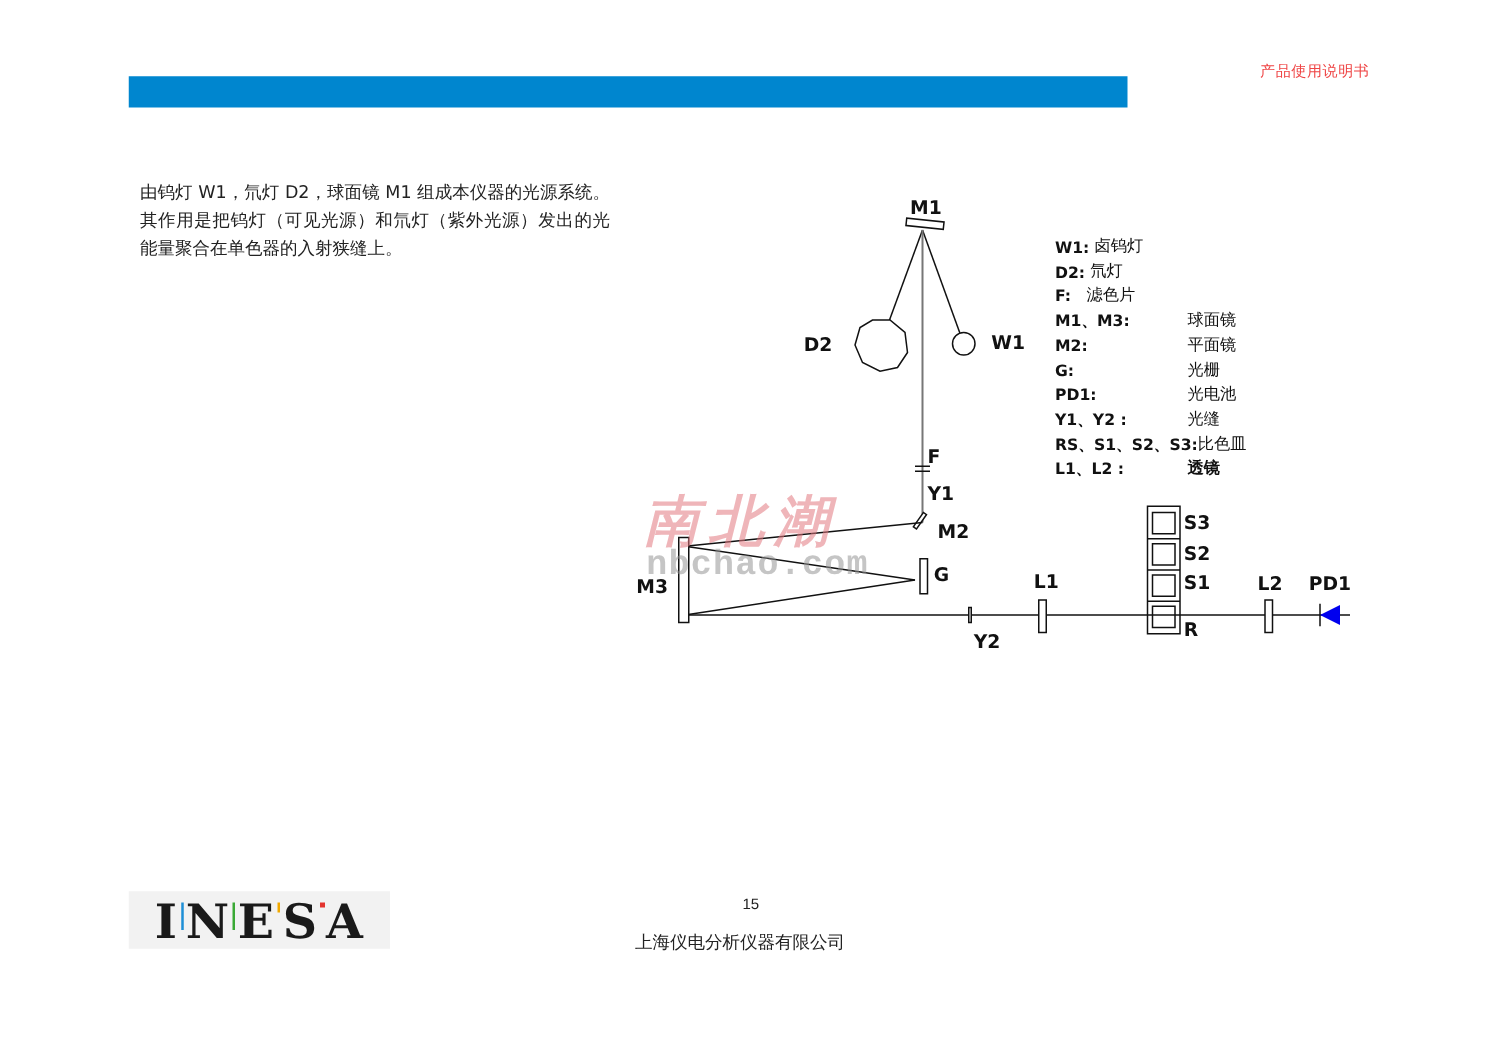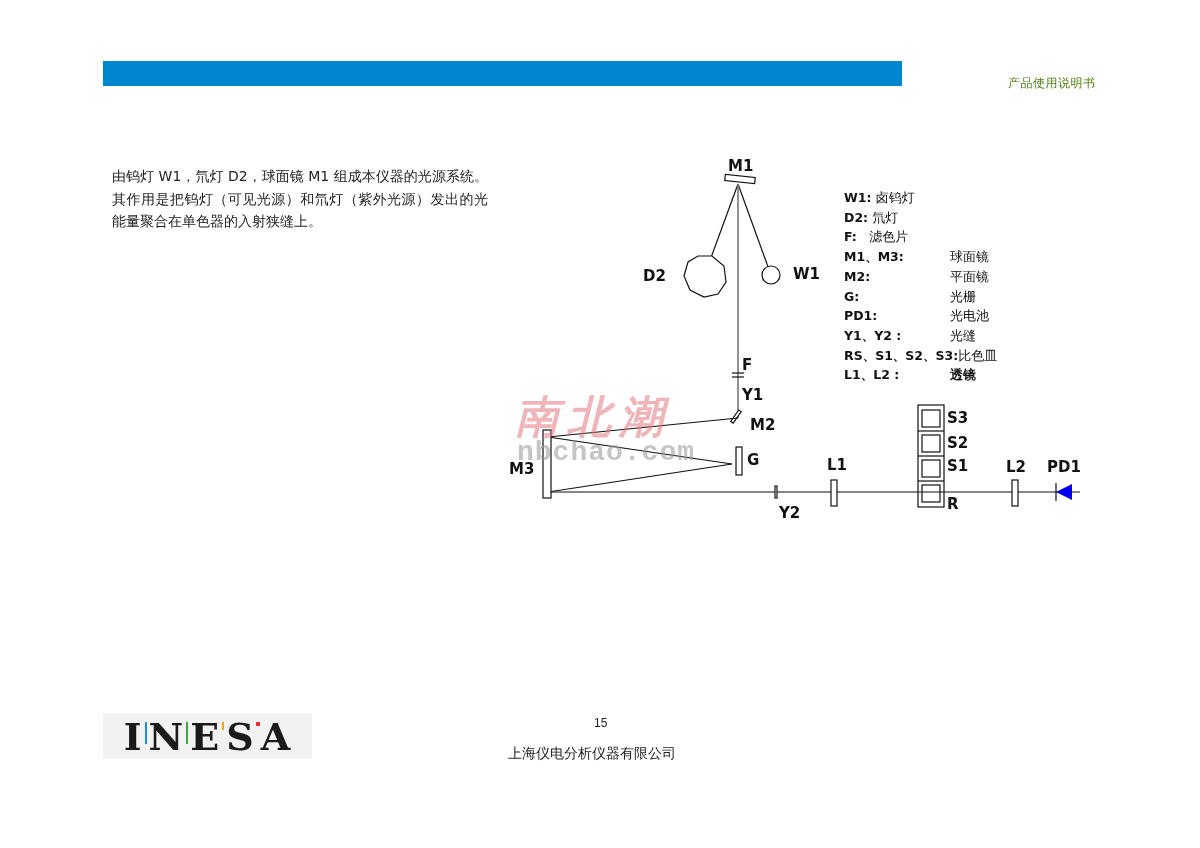--- a/index.html
+++ b/index.html
@@ -1,27 +1,27 @@
 <!DOCTYPE html>
 <html><head>
 <meta charset="utf-8">
 <style>
   html, body { margin: 0; padding: 0; background: #ffffff; }
   body { width: 1200px; height: 848px; position: relative; overflow: hidden;
          font-family: "DejaVu Sans", "Liberation Sans", sans-serif; color: #222; }
   .header-bar { position: absolute; left: 103px; top: 61px; width: 799px; height: 25px; background: #0086cf; }
-  .header-title { position: absolute; left: 1008px; top: 75px; font-size: 12px; color: #4d7c0f;
+  .header-title { position: absolute; left: 1008px; top: 49px; font-size: 12px; color: #ef4444;
                   font-family: "DejaVu Serif", "Liberation Serif", serif; letter-spacing: 0.5px; }
   .text-col { position: absolute; left: 112px; top: 143px; width: 376px; font-size: 14px; line-height: 22.5px; color: #222; }
   .heading { display: flex; align-items: flex-start; }
   .bullet { display: inline-block; width: 12px; height: 12px; border-radius: 50%; background: #111;
             margin: 5px 10px 0 2px; flex: none; }
   .heading-text { text-decoration: underline; text-underline-offset: 3px; text-align: justify; }
   .para { margin: 0; text-align: justify; }
-  .p1 { margin-top: 22px; }
+  .p1 { }
   .p2 { margin-top: 69px; text-indent: 2em; }
   .p3 { margin-top: 23px; text-indent: 2em; }
   .p4 { margin-top: 23px; text-indent: 2em; }
   .diagram { position: absolute; left: 500px; top: 140px; width: 600px; height: 400px; }
   .legend { position: absolute; left: 844px; top: 188px; font-size: 13px; line-height: 19.7px; color: #111; }
   .legend-row { display: flex; white-space: nowrap; }
   .legend-key { font-weight: bold; font-family: "DejaVu Sans", sans-serif; font-size: 12.5px; }
   .legend-key.w { width: 106px; }
   .legend-val { font-family: "DejaVu Sans", sans-serif; }
   .watermark-cn { position: absolute; left: 515px; top: 388px; font-size: 44px; font-weight: bold;

